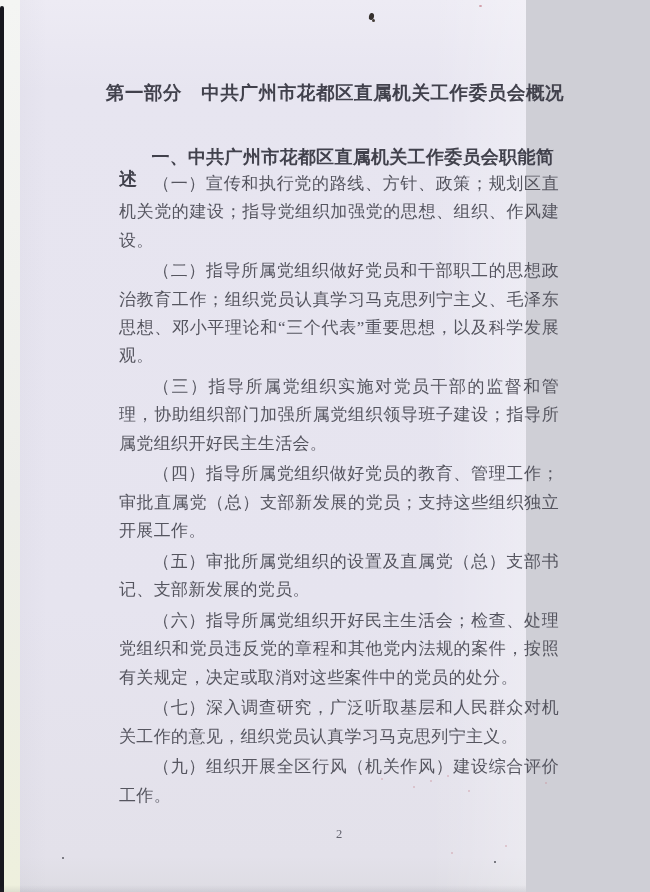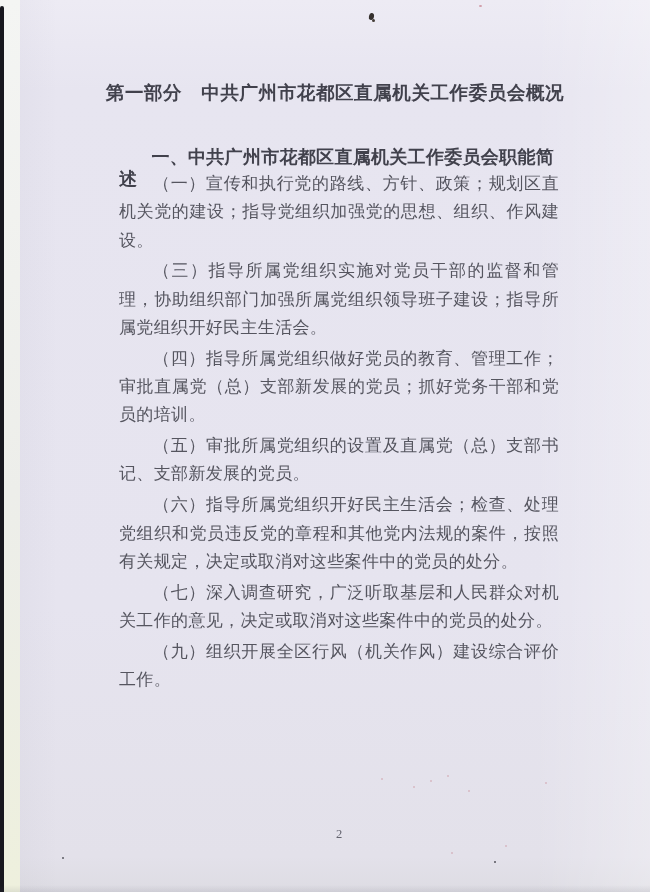--- a/index.html
+++ b/index.html
@@ -8,21 +8,21 @@
     --heading-ink:#41414c;
     --edge-dark:#17171e;
     --edge-light:#edeeea;
   }
   html,body{margin:0;padding:0;background:#cfcfd6;}
   body{
     width:650px;height:892px;position:relative;overflow:hidden;
     font-family:"Liberation Serif","DejaVu Serif",serif;
   }
   .scan-root{
-    position:absolute;left:0;top:0;width:650px;height:892px;
+    position:absolute;left:0;top:0;width:526px;height:892px;
     background:linear-gradient(180deg,#edebf4 0%,var(--paper) 10%,#e6e4ef 68%,#e3e1ea 96%,#dddce3 100%);
     text-decoration:underline;
   }
   
   .scan-root::before{
     content:"";position:absolute;inset:0;pointer-events:none;
     background:linear-gradient(90deg,rgba(60,60,80,0.04) 0%,rgba(0,0,0,0) 9%,rgba(0,0,0,0) 82%,rgba(255,255,255,0.28) 100%);
   }
   
   .scan-root::after{
@@ -77,25 +77,26 @@
 
   <div class="edge-light"></div>
   <div class="edge-dark"></div>
 
   <div class="part-title">第一部分　中共广州市花都区直属机关工作委员会概况</div>
 
   <div class="section-heading">一、中共广州市花都区直属机关工作委员会职能简述</div>
 
   <div class="doc-body">
     <p>（一）宣传和执行党的路线、方针、政策；规划区直机关党的建设；指导党组织加强党的思想、组织、作风建设。</p>
+    <p>（二）指导所属党组织做好党员和干部职工的思想政治教育工作；组织党员认真学习马克思列宁主义、毛泽东思想、邓小平理论和“三个代表”重要思想，以及科学发展观。</p>
     <p>（三）指导所属党组织实施对党员干部的监督和管理，协助组织部门加强所属党组织领导班子建设；指导所属党组织开好民主生活会。</p>
-    <p>（四）指导所属党组织做好党员的教育、管理工作；审批直属党（总）支部新发展的党员；抓好党务干部和党员的培训。</p>
+    <p>（四）指导所属党组织做好党员的教育、管理工作；审批直属党（总）支部新发展的党员；支持这些组织独立开展工作。</p>
     <p>（五）审批所属党组织的设置及直属党（总）支部书记、支部新发展的党员。</p>
     <p>（六）指导所属党组织开好民主生活会；检查、处理党组织和党员违反党的章程和其他党内法规的案件，按照有关规定，决定或取消对这些案件中的党员的处分。</p>
-    <p>（七）深入调查研究，广泛听取基层和人民群众对机关工作的意见，决定或取消对这些案件中的党员的处分。</p>
+    <p>（七）深入调查研究，广泛听取基层和人民群众对机关工作的意见，组织党员认真学习马克思列宁主义。</p>
     <p>（九）组织开展全区行风（机关作风）建设综合评价工作。</p>
   </div>
 
   <div class="page-number">2</div>
 
   <div class="speck speck-ink"></div>
   <div class="speck speck-ink2"></div>
   <div class="speck speck-red-top"></div>
   <div class="speck speck-dot-a"></div>
   <div class="speck speck-dot-b"></div>

